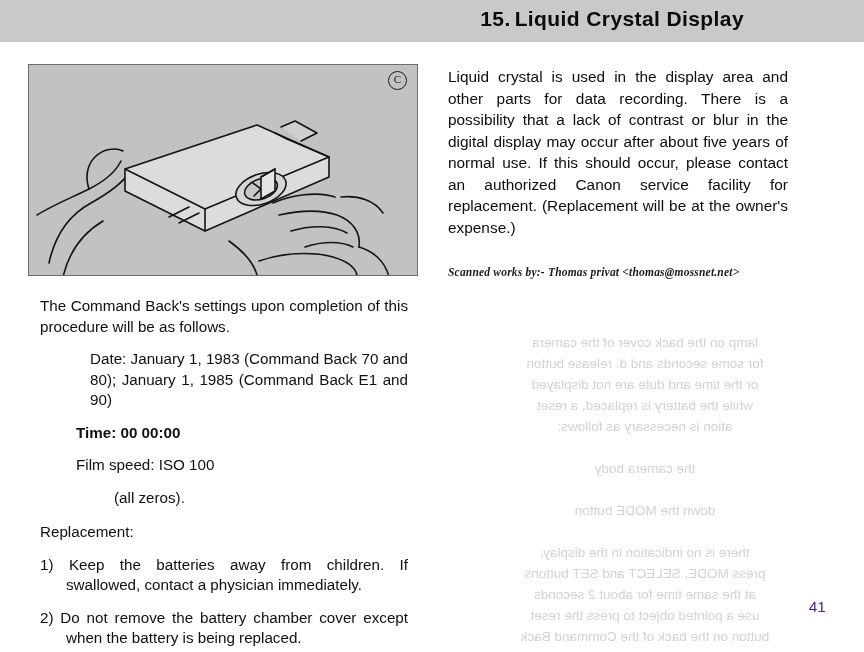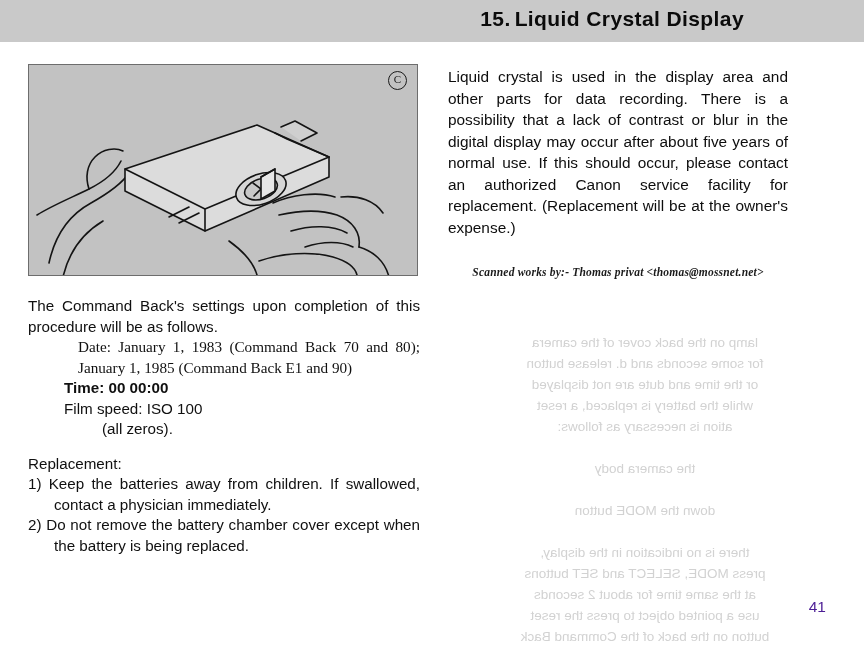--- a/index.html
+++ b/index.html
@@ -85,27 +85,27 @@
 
   .body-text {
     font-size: 15.2px;
     line-height: 20.5px;
     color: #101010;
     text-align: justify;
   }
   .left-col .block1 {
     margin-top: 20px;
   }
-  .indent-1 { padding-left: 26px; text-indent: 0; font-family: Liberation Serif, serif; }
+  .indent-1 { padding-left: 26px; text-indent: 0; }
   .indent-3 { padding-left: 74px; }
   .hang {
     padding-left: 26px;
     text-indent: -26px;
   }
-  .nomargin { margin: 0; }
+  .nomargin { margin: 12px; }
   .gap-sm { margin-top: 14px; }
 
   
   .right-col {
     position: absolute;
     left: 448px;
     top: 24px;
     width: 340px;
   }
   .right-col .para {
@@ -117,21 +117,20 @@
   }
   .credit {
     margin-top: 28px;
     font-family: "Liberation Serif", serif;
     font-style: italic;
     font-weight: bold;
     font-size: 11.5px;
     letter-spacing: 0.2px;
     color: #1b1b1b;
     white-space: nowrap;
-    text-align: center;
   }
 
   
   .ghost {
     position: absolute;
     left: 470px;
     top: 290px;
     width: 350px;
     font-size: 13.5px;
     line-height: 21px;

